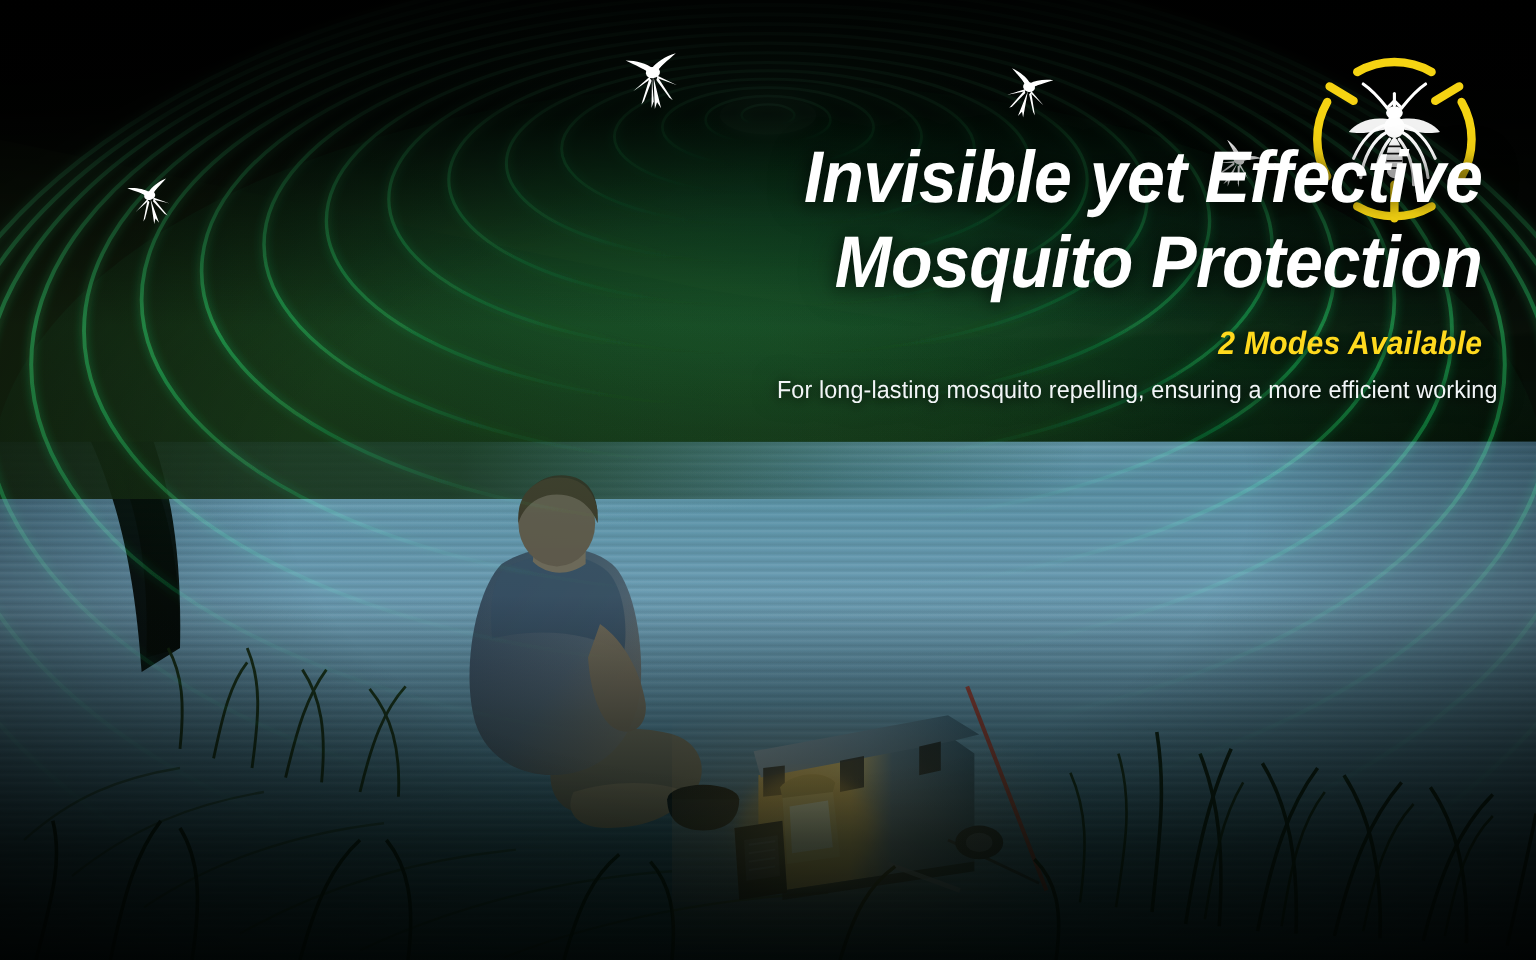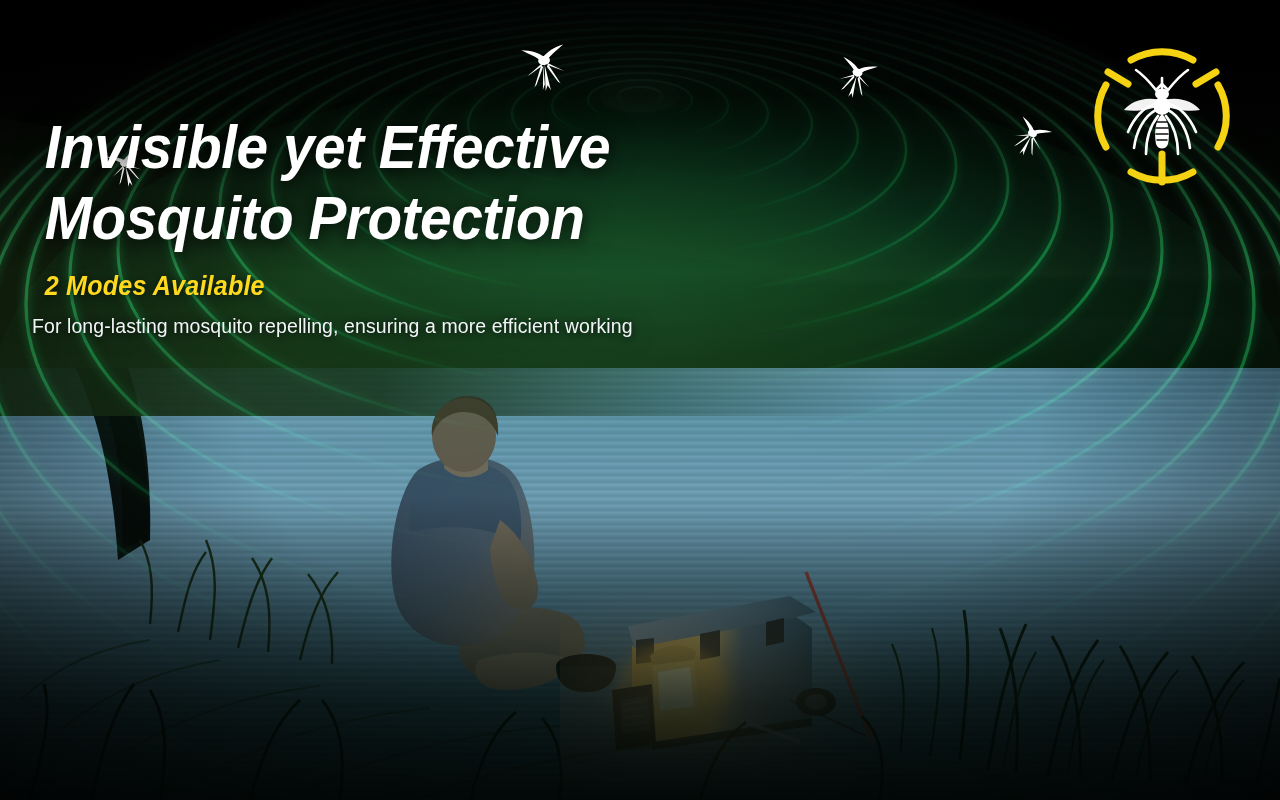--- a/index.html
+++ b/index.html
@@ -135,21 +135,21 @@
   
   .mozzie { position: absolute; }
 
   
   .logo { position: absolute; right: 42px; top: 40px; width: 152px; height: 152px; }
 
   
   .copy {
     position: absolute;
     left: 0; right: 0; top: 112px;
-    text-align: left;
+    text-align: right;
     z-index: 40;
   }
   .headline {
     margin: 0;
     color: #ffffff;
     font-size: 61px;
     line-height: 71px;
     font-weight: 700;
     font-style: italic;
     letter-spacing: -0.5px;

